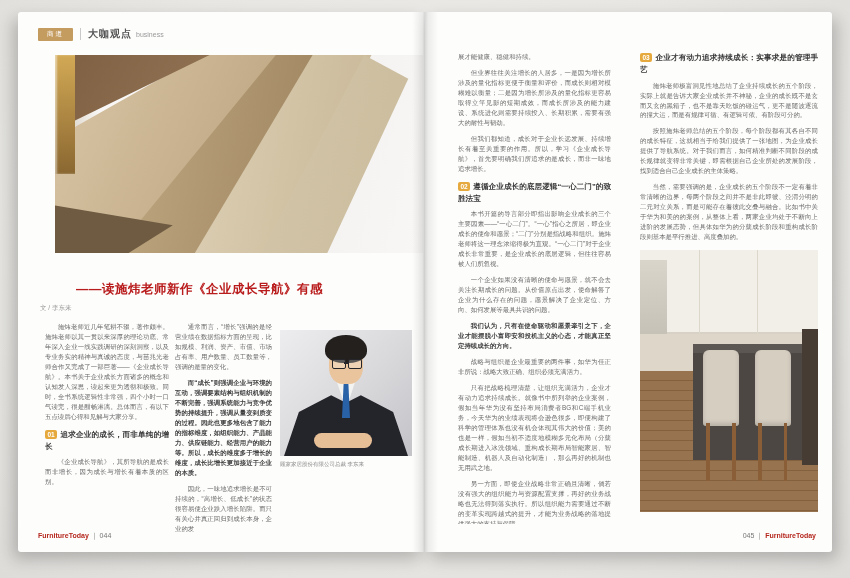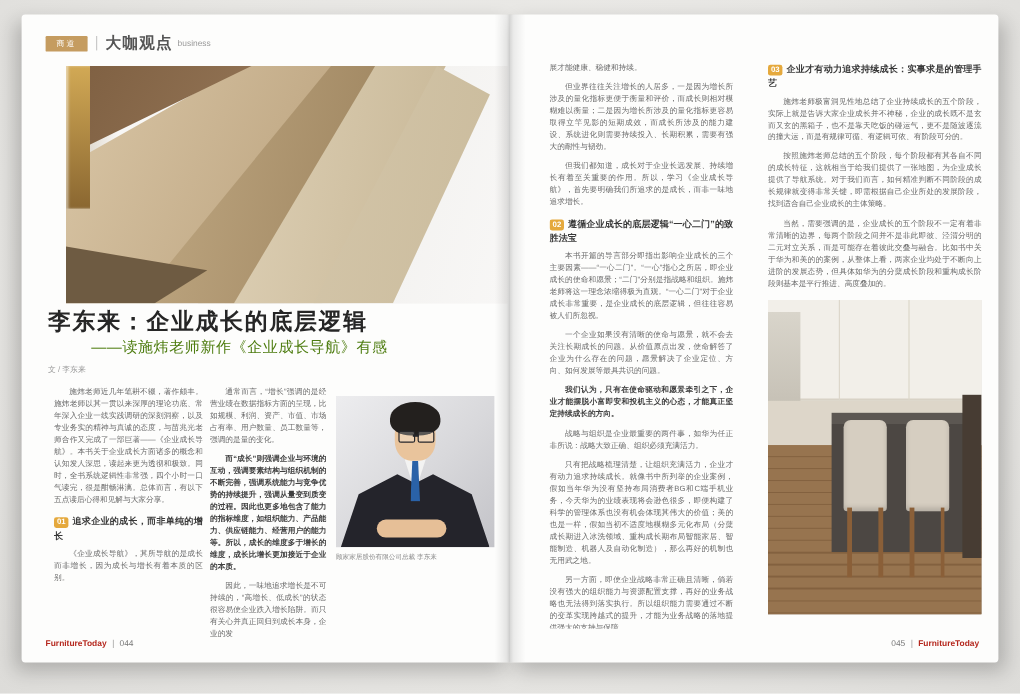--- a/index.html
+++ b/index.html
@@ -13,40 +13,40 @@
   .page-left{left:0;width:407px;border-radius:3px 0 0 3px;box-shadow:-5px 7px 16px rgba(0,0,0,.22);}
   .page-right{left:407px;width:407px;border-radius:0 3px 3px 0;box-shadow:5px 7px 16px rgba(0,0,0,.22);}
   .fold{position:absolute;left:394px;top:0;width:26px;height:100%;z-index:6;pointer-events:none;
     background:linear-gradient(to right, rgba(0,0,0,0) 0%, rgba(0,0,0,.07) 40%, rgba(0,0,0,.15) 50%, rgba(0,0,0,.07) 62%, rgba(0,0,0,0) 100%);}
   .abs{position:absolute;}
 
   
   .hdr{left:20px;top:15px;display:flex;align-items:center;}
   .badge{background:#c59c60;color:#fff;font-size:6.5px;letter-spacing:2px;padding:2px 9px;border-radius:1px;}
   .hdr-div{width:1px;height:12px;background:#c9c9c9;margin:0 7px;}
-  .hdr-cn{font-size:13px;color:#555;font-weight:bold;letter-spacing:1px;}
+  .hdr-cn{font-size:10px;color:#555;font-weight:bold;letter-spacing:1px;}
   .hdr-en{font-size:7px;color:#9a9a9a;margin-left:4px;font-weight:normal;}
 
   
   .arch{left:37px;top:43px;width:368px;height:198px;overflow:hidden;
     background:linear-gradient(105deg,#cdc3b2 0%,#ddd5c8 45%,#f4f3f1 75%,#f8f7f6 100%);}
   .arch div{position:absolute;inset:0;}
   .a-sky{left:auto;width:30%;right:0;background:linear-gradient(to left,#f8f7f5 60%,rgba(248,247,245,0));}
   .a-wood{clip-path:polygon(0 0,42% 0,0 38%);background:linear-gradient(120deg,#7e5f41,#b29474);}
   .a-sail1{clip-path:polygon(40% 0,60% 0,16% 100%,0 100%,0 42%);background:linear-gradient(115deg,#d9c6a6,#ab8f68);}
   .a-sail2{clip-path:polygon(58% 0,70% 0,38% 100%,16% 100%);background:linear-gradient(100deg,#c9b28c,#8f7550);}
   .a-sail3{clip-path:polygon(68% 0,86% 0,58% 100%,36% 100%);background:linear-gradient(100deg,#ece0c9,#c2b18f);}
   .a-sail4{clip-path:polygon(84% 0,96% 12%,74% 100%,56% 100%);background:linear-gradient(100deg,#ddd0b6,#cabb9c);}
   .a-pillar{left:48.5%;top:40%;width:5.5%;height:60%;right:auto;bottom:auto;
     background:linear-gradient(to bottom,#d2a955,#8a6731);box-shadow:inset 2px 0 2px rgba(255,255,255,.5);}
   .a-base{clip-path:polygon(0 76%,32% 86%,20% 100%,0 100%);background:#6e5b42;}
 
   
   .title{left:22px;top:243px;font-size:19px;font-weight:bold;color:#262626;letter-spacing:1.5px;}
-  .subtitle{left:58px;top:269px;font-size:12.5px;font-weight:normal;color:#4d7c0f;letter-spacing:.5px;}
+  .subtitle{left:58px;top:269px;font-size:12.5px;font-weight:bold;color:#b91c1c;letter-spacing:.5px;}
   .byline{left:22px;top:292px;font-size:6.5px;color:#9a9a9a;}
 
   
   .col{font-size:6.4px;line-height:1.56;color:#6a6a6a;text-align:justify;overflow:hidden;}
   .col p{margin:0 0 6px;text-indent:2em;}
   .col p.noindent{text-indent:0;}
   .col p.bold{font-weight:bold;color:#404040;}
   .h{font-size:7.6px;font-weight:bold;color:#383838;line-height:1.55;margin:7px 0 5px;text-indent:0;}
   .num{display:inline-block;background:#e5a93d;color:#fff;font-size:6.5px;font-weight:bold;
     padding:0 2.5px;border-radius:2px;margin-right:3px;line-height:1.4;}
@@ -119,21 +119,20 @@
       <div class="a-sky"></div>
       <div class="a-sail3"></div>
       <div class="a-sail4"></div>
       <div class="a-sail2"></div>
       <div class="a-sail1"></div>
       <div class="a-wood"></div>
       <div class="a-pillar"></div>
       <div class="a-base"></div>
     </div>
 
-    <div class="abs title">李东来：企业成长的底层逻辑</div>
     <div class="abs subtitle">——读施炜老师新作《企业成长导航》有感</div>
     <div class="abs byline">文 / 李东来</div>
 
     <div class="abs col lp-col1">
       <p>施炜老师近几年笔耕不辍，著作颇丰。施炜老师以其一贯以来深厚的理论功底、常年深入企业一线实践调研的深刻洞察，以及专业务实的精神与真诚的态度，与苗兆光老师合作又完成了一部巨著——《企业成长导航》。本书关于企业成长方面诸多的概念和认知发人深思，读起来更为透彻和极致。同时，全书系统逻辑性非常强，四个小时一口气读完，很是酣畅淋漓。总体而言，有以下五点读后心得和见解与大家分享。</p>
       <div class="h">
         <span class="num">01</span><span>追求企业的成长，而非单纯的增长</span>
       </div>
       <p>《企业成长导航》，其所导航的是成长而非增长，因为成长与增长有着本质的区别。</p>
     </div>

